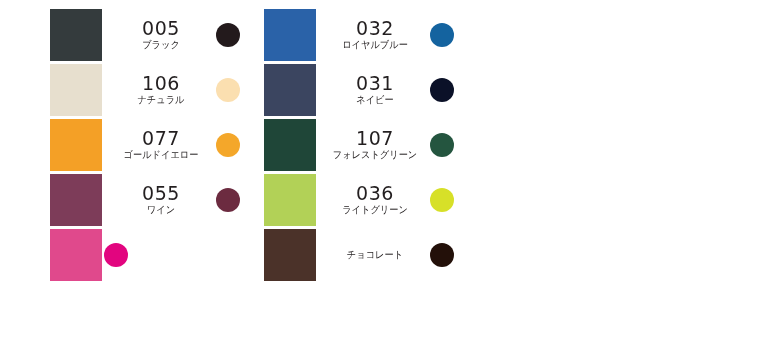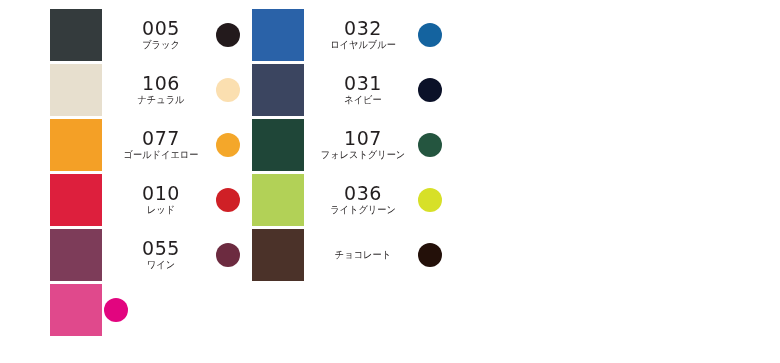--- a/index.html
+++ b/index.html
@@ -21,21 +21,21 @@
     border-radius: 32px;
   }
 
   .color-column {
     position: absolute;
     top: 0;
     width: 230px;
   }
 
   #column-left  { left: 50px; }
-  #column-right { left: 252px; }
+  #column-right { left: 264px; }
 
   .color-row {
     position: relative;
     height: 55px;
     display: flex;
     align-items: center;
   }
 
   .swatch {
     width: 52px;
@@ -109,28 +109,20 @@
 
     <div class="color-row">
       <div class="swatch" style="background-color: rgb(244, 160, 38);"></div>
       <div class="label-block">
         <div class="color-code">077</div>
         <div class="color-name">ゴールドイエロー</div>
       </div>
       <div class="dot" style="background-color: rgb(244, 167, 42);"></div>
     </div>
 
-    <div class="color-row">
-      <div class="swatch" style="background-color: rgb(221, 31, 61);"></div>
-      <div class="label-block">
-        <div class="color-code">010</div>
-        <div class="color-name">レッド</div>
-      </div>
-      <div class="dot" style="background-color: rgb(207, 32, 38);"></div>
-    </div>
 
     <div class="color-row">
       <div class="swatch" style="background-color: rgb(125, 60, 89);"></div>
       <div class="label-block">
         <div class="color-code">055</div>
         <div class="color-name">ワイン</div>
       </div>
       <div class="dot" style="background-color: rgb(108, 43, 64);"></div>
     </div>
 

